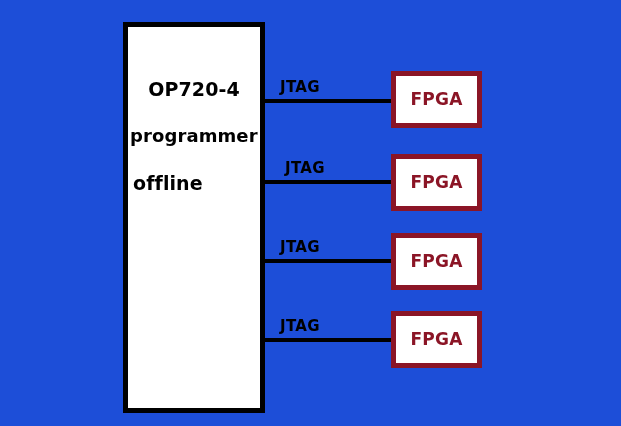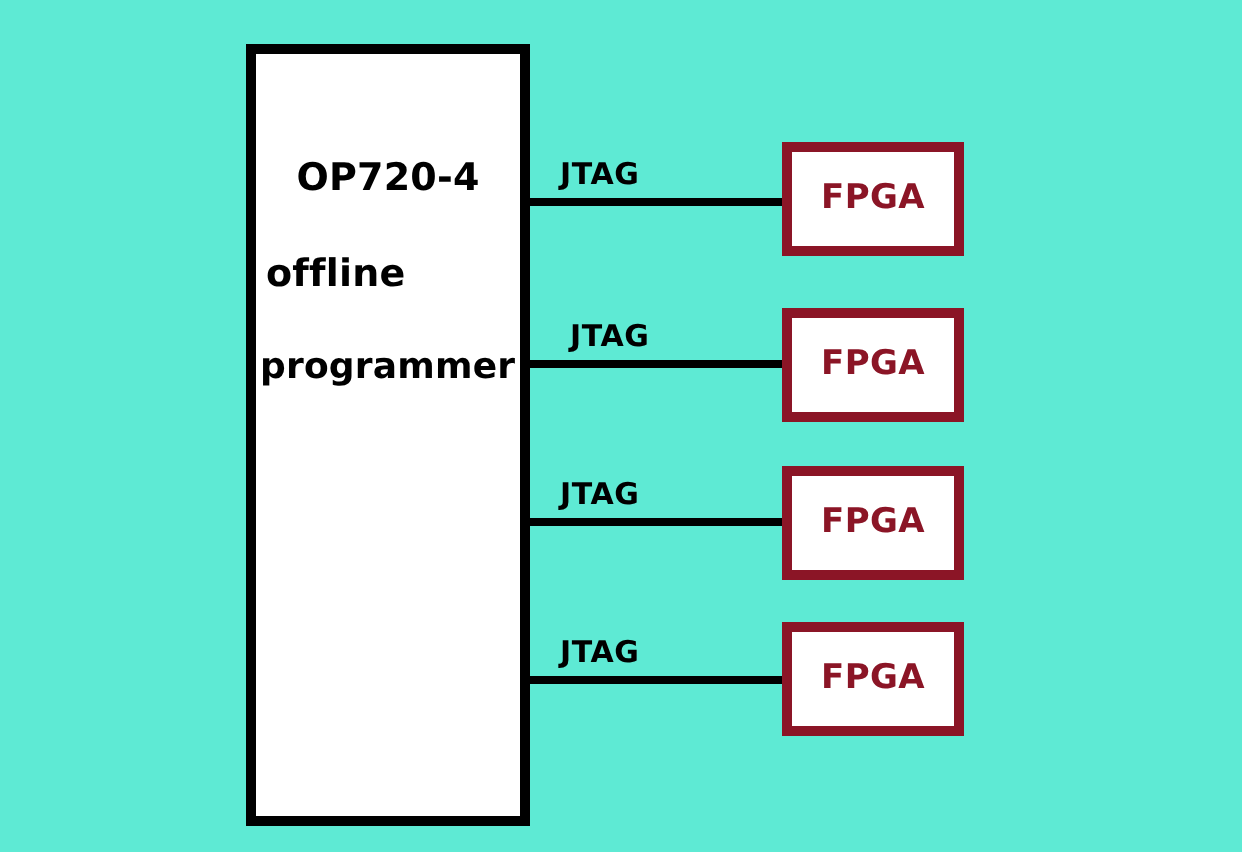--- a/index.html
+++ b/index.html
@@ -8,21 +8,21 @@
     padding: 0;
     background: #ffffff;
   }
   body {
     font-family: "DejaVu Sans", "Liberation Sans", sans-serif;
   }
   #canvas {
     position: relative;
     width: 621px;
     height: 426px;
-    background: #5eead4;
+    background: #1d4ed8;
     overflow: hidden;
   }
 
   
   .programmer-box {
     position: absolute;
     left: 123px;
     top: 22px;
     width: 142px;
     height: 391px;
@@ -110,22 +110,22 @@
 </style>
 </head>
 <body>
 
 <div id="canvas">
 
   <div class="programmer-box"></div>
 
   <div class="programmer-labels">
     <div class="label-line label-model">OP720-4</div>
+    <div class="label-line label-programmer">programmer</div>
     <div class="label-line label-offline">offline</div>
-    <div class="label-line label-programmer">programmer</div>
   </div>
 
   <div class="jtag-line" style="top:99px; width:126px;"></div>
   <div class="jtag-label" style="left:280px; top:80px;">JTAG</div>
   <div class="fpga-box" style="left:391px; top:71px;">
     <span class="fpga-text">FPGA</span>
   </div>
 
   <div class="jtag-line" style="top:180px; width:126px;"></div>
   <div class="jtag-label" style="left:285px; top:161px;">JTAG</div>

